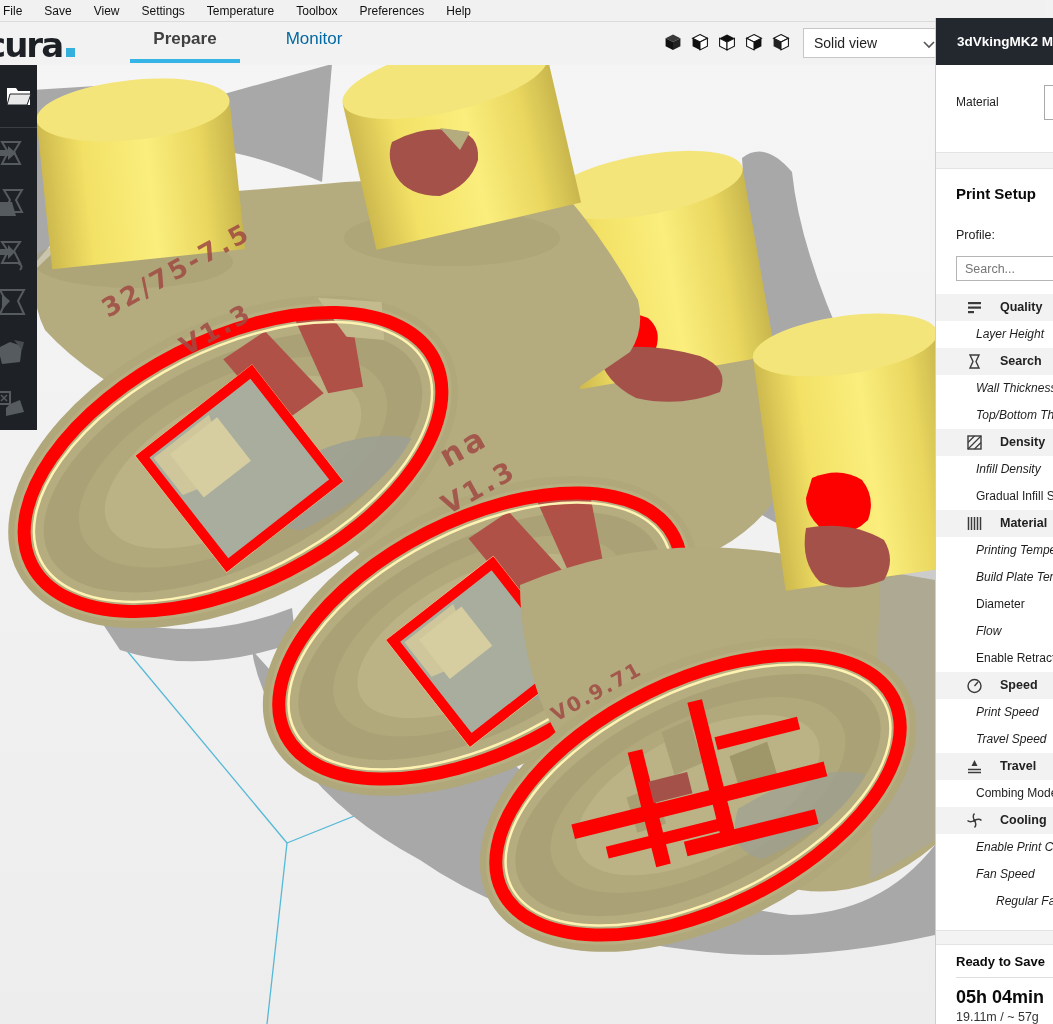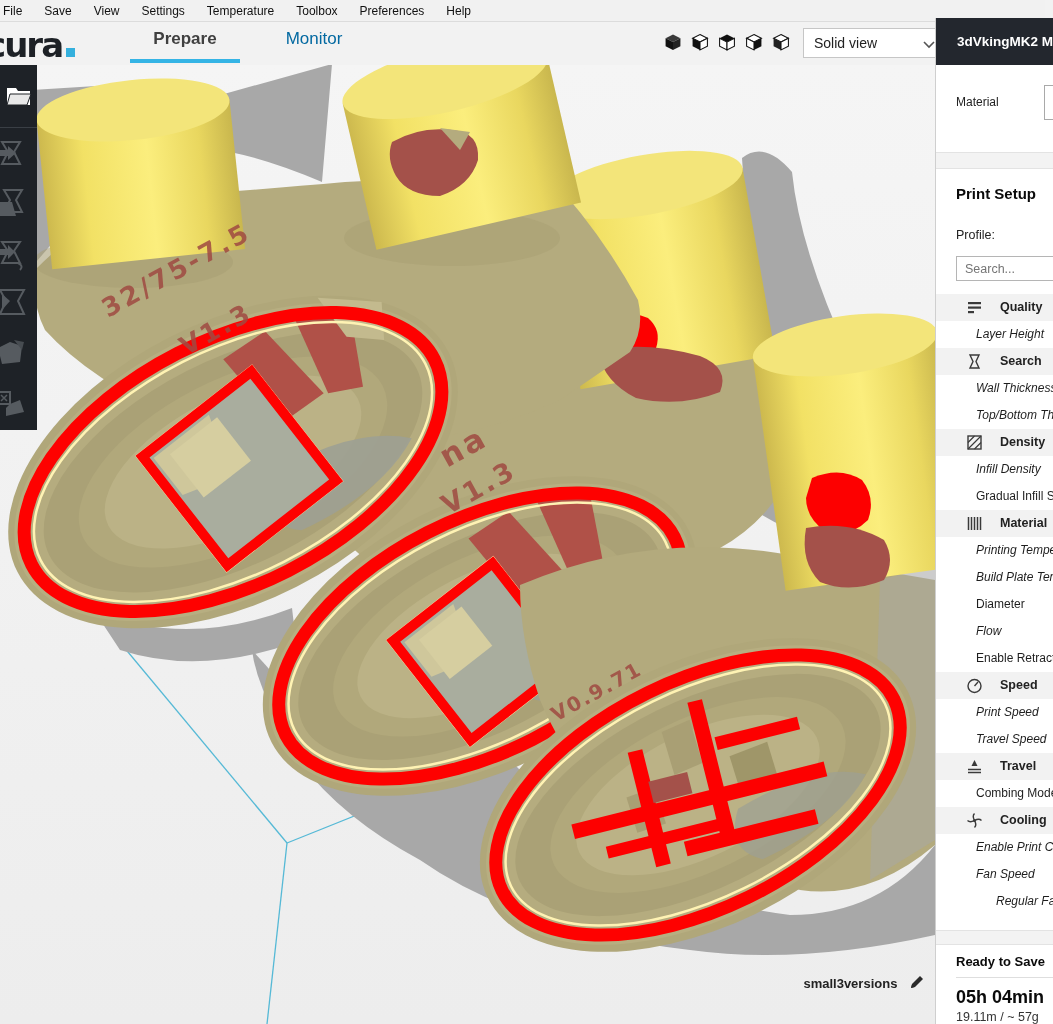--- a/index.html
+++ b/index.html
@@ -336,27 +336,20 @@
       <svg width="34" height="36" viewBox="0 0 34 36">
         <rect x="4" y="6" width="12" height="12" fill="none" stroke="#565b60" stroke-width="2"></rect>
         <path d="M7,9 l6,6 M13,9 l-6,6" stroke="#565b60" stroke-width="1.5"></path>
         <polygon points="16,18 26,14 30,26 12,30 12,22" fill="#565b60"></polygon>
       </svg>
     </div>
   </div>
 </div>
 
 <div class="jobinfo">
-  <div class="jobname">
-    <span>small3versions</span>
-    <svg width="16" height="16" viewBox="0 0 16 16">
-      <path d="M2,14 L3,10 L11,2 L14,5 L6,13 Z" fill="#2b2b2b"></path>
-      <path d="M2,14 L5.5,13 L3,10.5 Z" fill="#2b2b2b"></path>
-    </svg>
-  </div>
 </div>
 
 <div class="rightpanel">
   <div class="machineheader">3dVkingMK2 M5</div>
 
   <div class="materialrow">
     <span class="mlabel">Material</span>
     <div class="materialdrop"></div>
   </div>
 

